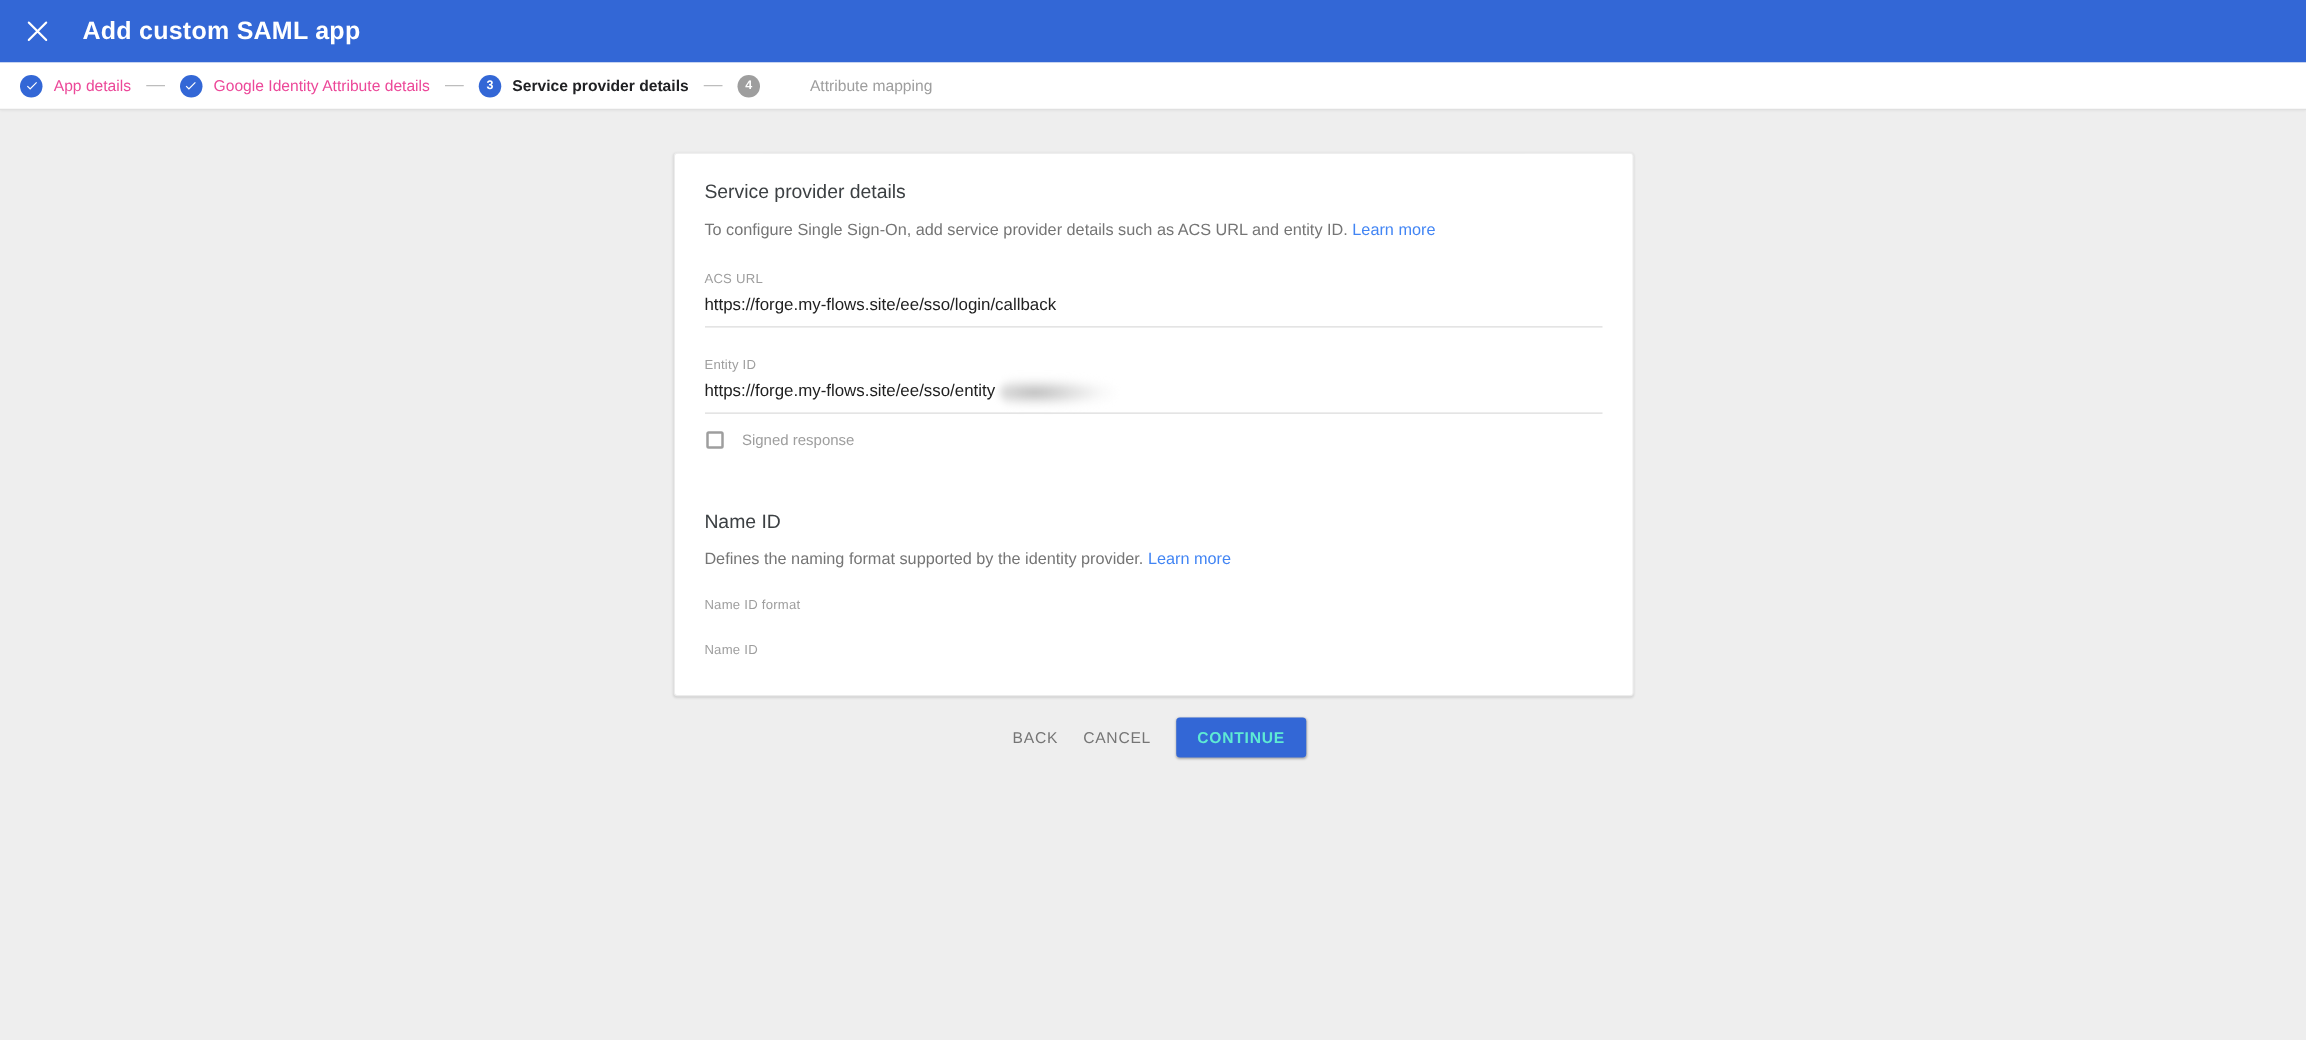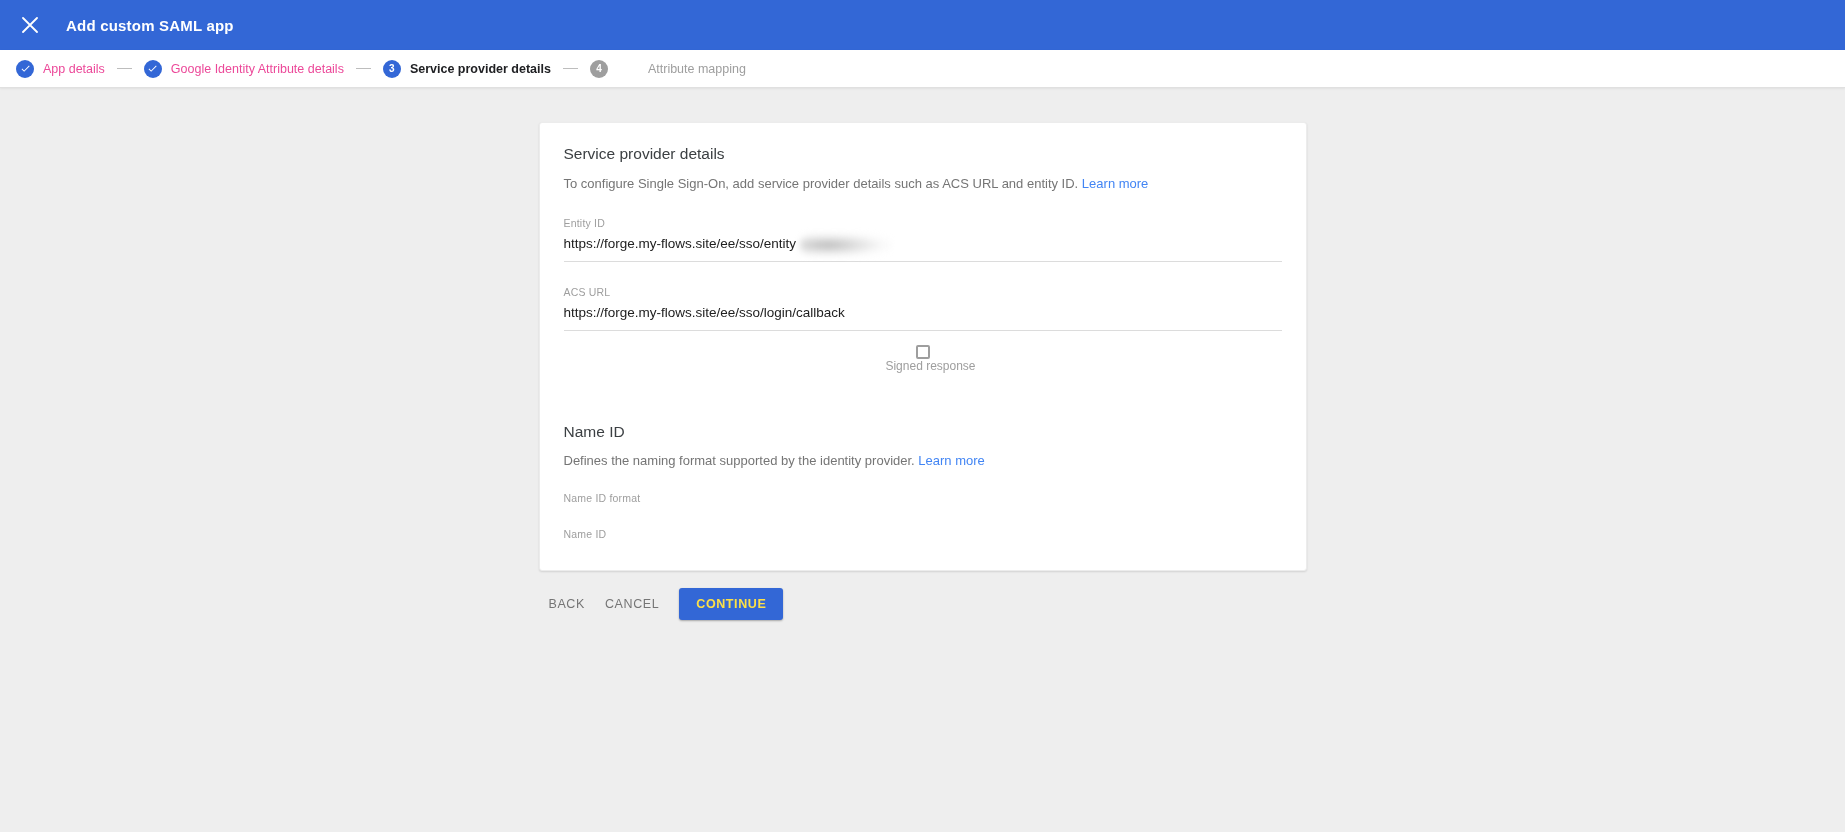--- a/index.html
+++ b/index.html
@@ -19,21 +19,21 @@
     align-items:center;
     padding:0 18px;
   }
   .close-btn {
     width:24px; height:24px;
     display:flex; align-items:center; justify-content:center;
     cursor:pointer;
   }
   .appbar-title {
     color:#ffffff;
-    font-size:15px;
+    font-size:20px;
     font-weight:700;
     letter-spacing:.2px;
     margin-left:24px;
   }
 
   
   .stepper {
     height:38px;
     background:#ffffff;
     display:flex;
@@ -114,58 +114,57 @@
     border-left:5px solid transparent;
     border-right:5px solid transparent;
     border-top:6px solid #9e9e9e;
   }
 
   .checkbox-row {
     margin-top:14px;
     display:flex;
     align-items:center;
     padding-left:1px;
-    flex-direction:column;
   }
   .checkbox {
     width:14px; height:14px;
     border:2px solid #9e9e9e;
     border-radius:2px;
     background:#fff;
     cursor:pointer;
     flex:0 0 auto;
   }
   .checkbox-label { margin-left:15px; font-size:12px; color:#9e9e9e; }
 
   .section-title { margin-top:50px; font-size:15.5px; color:#3c4043; font-weight:400; }
   .section-desc { margin-top:12px; font-size:13px; color:#757575; }
 
   
   .footer {
     width:768px;
     margin:17px auto 0 auto;
     display:flex;
     align-items:center;
-    justify-content:flex-start;
+    justify-content:center;
   }
   .text-btn {
     background:none;
     border:none;
     font-family:"Liberation Sans", sans-serif;
     font-size:12.5px;
     color:#757575;
     letter-spacing:.6px;
     padding:8px 10px;
     cursor:pointer;
   }
   .footer-right { display:flex; align-items:center; }
   .footer-right .text-btn { margin-right:10px; }
   .primary-btn {
     background:#3367d6;
-    color:#fde047;
+    color:#5eead4;
     border:none;
     border-radius:3px;
     font-family:"Liberation Sans", sans-serif;
     font-size:12.5px;
     font-weight:700;
     letter-spacing:.6px;
     padding:9px 17px;
     cursor:pointer;
     box-shadow:0 1px 2px rgba(0,0,0,0.3);
   }
@@ -228,34 +227,34 @@
 
   <div class="card">
 
     <div class="card-title">Service provider details</div>
     <div class="card-desc">
       <span>To configure Single Sign-On, add service provider details such as ACS URL and entity ID.</span>
       <a class="link">Learn more</a>
     </div>
 
     <div class="field">
+      <div class="field-label">ACS URL</div>
+      <div class="field-value-row">
+        <span class="field-value">https://forge.my-flows.site/ee/sso/login/callback</span>
+      </div>
+    </div>
+
+    <div class="field">
       <div class="field-label">Entity ID</div>
       <div class="field-value-row">
         <span class="field-value">https://forge.my-flows.site/ee/sso/entity</span>
         <span class="redaction"></span>
       </div>
     </div>
 
-    <div class="field">
-      <div class="field-label">ACS URL</div>
-      <div class="field-value-row">
-        <span class="field-value">https://forge.my-flows.site/ee/sso/login/callback</span>
-      </div>
-    </div>
-
 
     <div class="checkbox-row">
       <div class="checkbox"></div>
       <span class="checkbox-label">Signed response</span>
     </div>
 
     <div class="section-title">Name ID</div>
     <div class="section-desc">
       <span>Defines the naming format supported by the identity provider.</span>
       <a class="link">Learn more</a>

